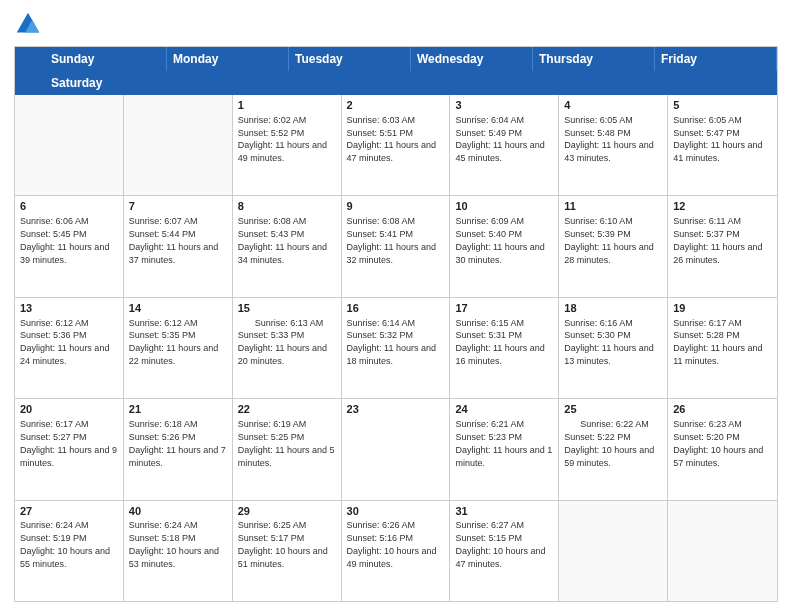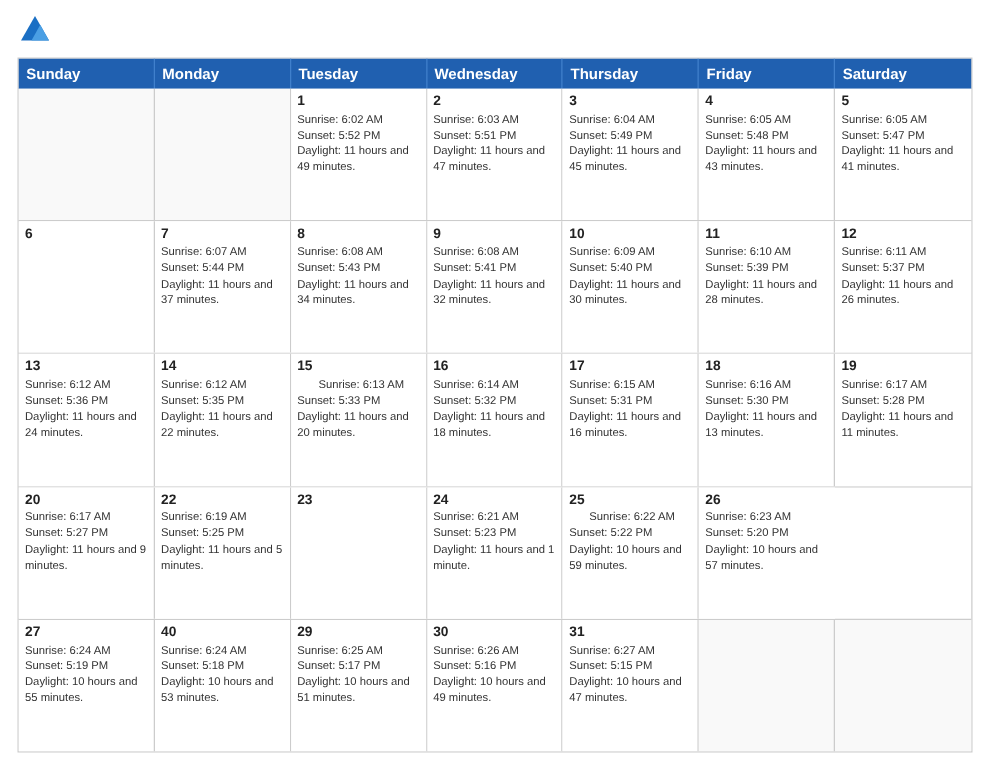--- a/index.html
+++ b/index.html
@@ -53,22 +53,23 @@
       color: #444;
     }
     .calendar {
       flex: 1;
       display: flex;
       flex-direction: column;
       border: 1px solid #ccc;
     }
     .cal-header-row {
       display: grid;
-      grid-template-columns: repeat(7, 1fr);
+      grid-template-columns: repeat(6, 1fr);
       background: #2060b0;
+      padding-left: 30px;
     }
     .cal-header-cell {
       color: #fff;
       font-size: 12px;
       font-weight: bold;
       padding: 5px 6px;
       text-align: left;
       border-right: 1px solid #4080cc;
     }
     .cal-header-cell:last-child { border-right: none; }
@@ -153,21 +154,23 @@
 Sunset: 5:49 PM
 Daylight: 11 hours and 45 minutes.</span></div>
           <div class="cal-cell"><span class="day-num">4</span><span class="cell-text" style="white-space: pre-line;">Sunrise: 6:05 AM
 Sunset: 5:48 PM
 Daylight: 11 hours and 43 minutes.</span></div>
           <div class="cal-cell"><span class="day-num">5</span><span class="cell-text" style="white-space: pre-line;">Sunrise: 6:05 AM
 Sunset: 5:47 PM
 Daylight: 11 hours and 41 minutes.</span></div>
         </div>
         <div class="cal-row">
-          <div class="cal-cell"><span class="day-num">6</span></div>
+          <div class="cal-cell"><span class="day-num">6</span><span class="cell-text" style="white-space: pre-line;">Sunrise: 6:06 AM
+Sunset: 5:45 PM
+Daylight: 11 hours and 39 minutes.</span></div>
           <div class="cal-cell"><span class="day-num">7</span><span class="cell-text" style="white-space: pre-line;">Sunrise: 6:07 AM
 Sunset: 5:44 PM
 Daylight: 11 hours and 37 minutes.</span></div>
           <div class="cal-cell"><span class="day-num">8</span><span class="cell-text" style="white-space: pre-line;">Sunrise: 6:08 AM
 Sunset: 5:43 PM
 Daylight: 11 hours and 34 minutes.</span></div>
           <div class="cal-cell"><span class="day-num">9</span><span class="cell-text" style="white-space: pre-line;">Sunrise: 6:08 AM
 Sunset: 5:41 PM
 Daylight: 11 hours and 32 minutes.</span></div>
           <div class="cal-cell"><span class="day-num">10</span><span class="cell-text" style="white-space: pre-line;">Sunrise: 6:09 AM
@@ -200,20 +203,23 @@
 Sunset: 5:30 PM
 Daylight: 11 hours and 13 minutes.</span></div>
           <div class="cal-cell"><span class="day-num">19</span><span class="cell-text" style="white-space: pre-line;">Sunrise: 6:17 AM
 Sunset: 5:28 PM
 Daylight: 11 hours and 11 minutes.</span></div>
         </div>
         <div class="cal-row">
           <div class="cal-cell"><span class="day-num">20</span><span class="cell-text" style="white-space: pre-line;">Sunrise: 6:17 AM
 Sunset: 5:27 PM
 Daylight: 11 hours and 9 minutes.</span></div>
+          <div class="cal-cell"><span class="day-num">21</span><span class="cell-text" style="white-space: pre-line;">Sunrise: 6:18 AM
+Sunset: 5:26 PM
+Daylight: 11 hours and 7 minutes.</span></div>
           <div class="cal-cell"><span class="day-num">22</span><span class="cell-text" style="white-space: pre-line;">Sunrise: 6:19 AM
 Sunset: 5:25 PM
 Daylight: 11 hours and 5 minutes.</span></div>
           <div class="cal-cell"><span class="day-num">23</span></div>
           <div class="cal-cell"><span class="day-num">24</span><span class="cell-text" style="white-space: pre-line;">Sunrise: 6:21 AM
 Sunset: 5:23 PM
 Daylight: 11 hours and 1 minute.</span></div>
           <div class="cal-cell"><span class="day-num">25</span><span class="cell-text" style="white-space: pre-line; margin-left: 16px;">Sunrise: 6:22 AM
 Sunset: 5:22 PM
 Daylight: 10 hours and 59 minutes.</span></div>

